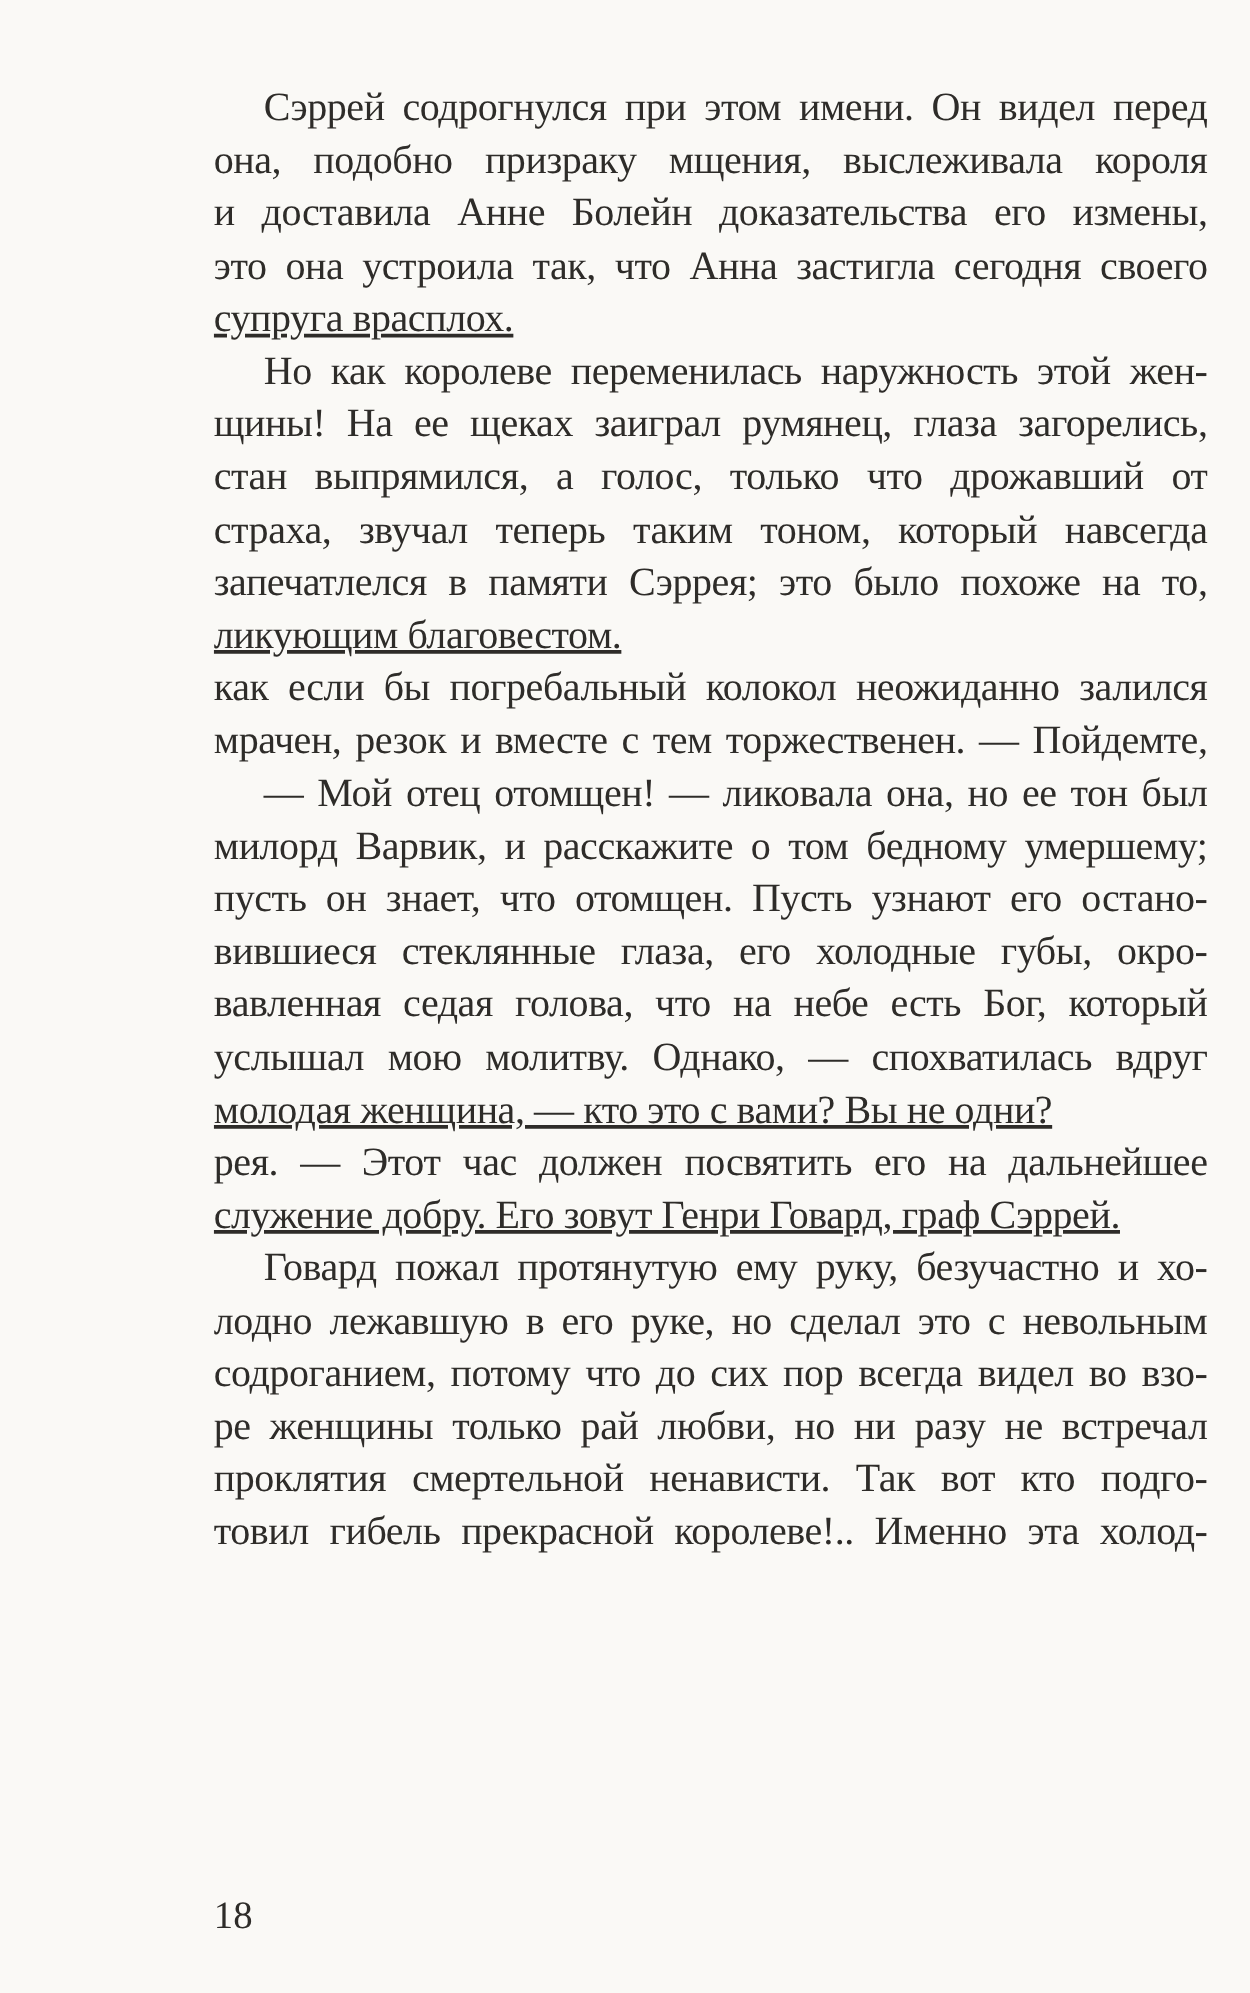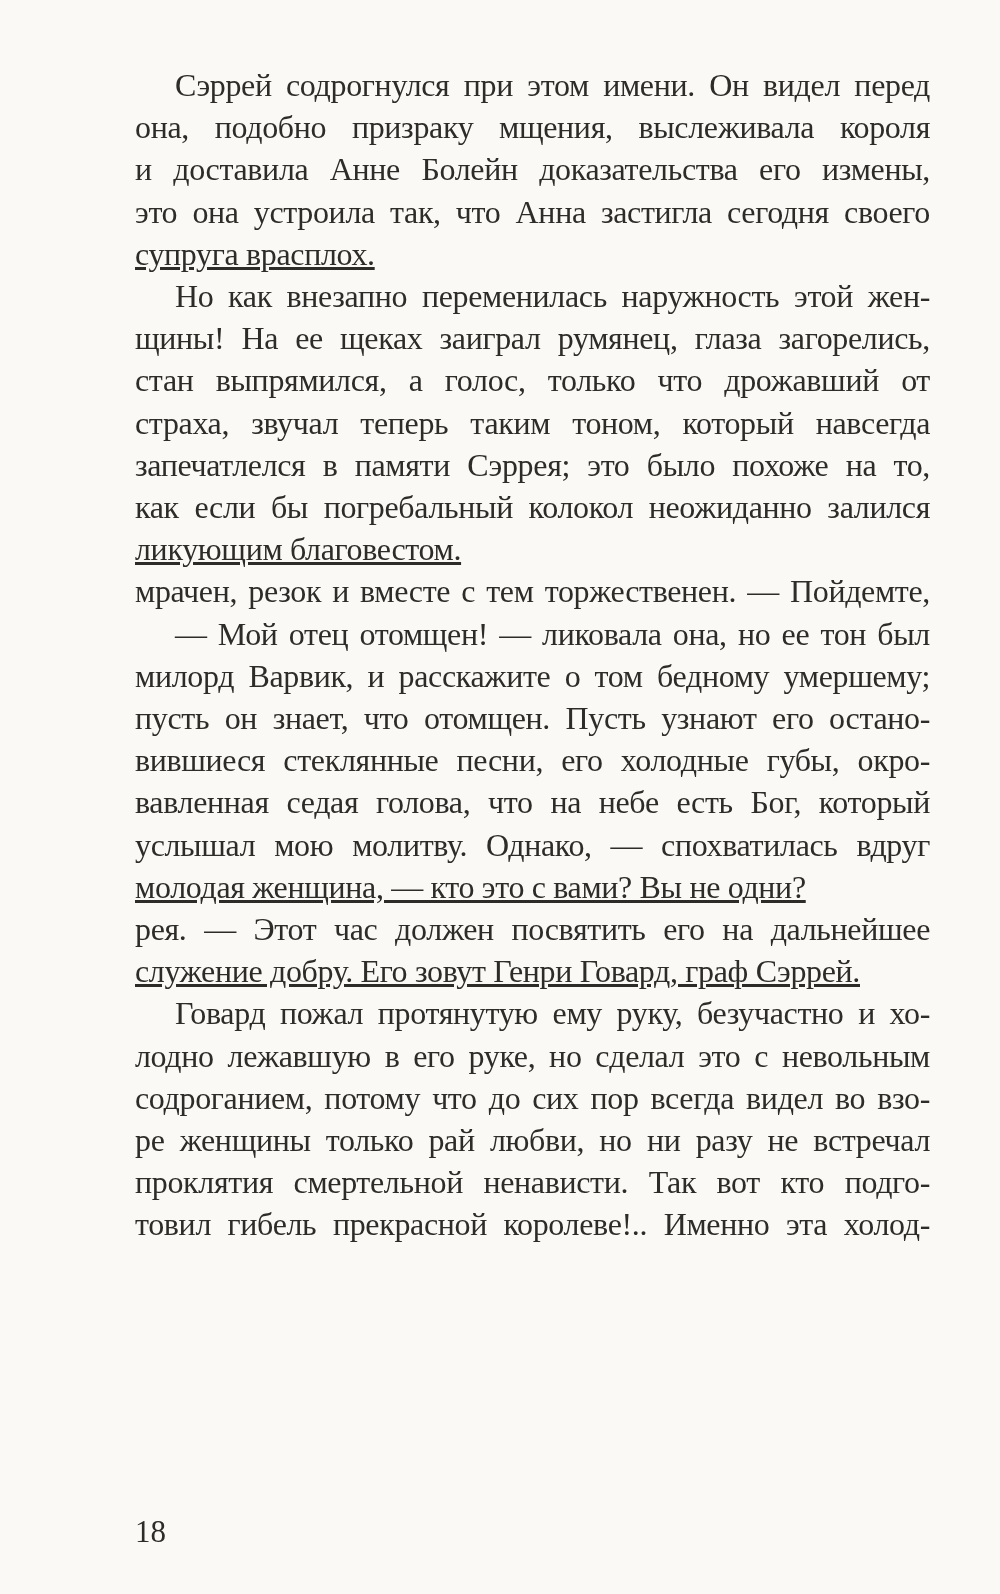--- a/index.html
+++ b/index.html
@@ -11,20 +11,21 @@
     height: 1594px;
     position: relative;
     background: var(--bg, #faf9f6);
     color: var(--fg, #2e2c29);
     font-family: "Liberation Serif", "DejaVu Serif", serif;
     overflow: hidden;
   }
   .page {
     position: absolute;
     inset: 0;
+    margin-left: 36px;
   }
   .text-block {
     position: absolute;
     left: 135px;
     top: 64px;
     width: 795px;
   }
   .para {
     margin: 0;
     padding: 0;
@@ -61,34 +62,34 @@
 <div class="page">
   <div class="text-block">
       <div class="para">
         <div class="line first">Сэррей содрогнулся при этом имени. Он видел перед</div>
         <div class="line">она, подобно призраку мщения, выслеживала короля</div>
         <div class="line">и доставила Анне Болейн доказательства его измены,</div>
         <div class="line">это она устроила так, что Анна застигла сегодня своего</div>
         <div class="line last">супруга врасплох.</div>
       </div>
       <div class="para">
-        <div class="line first">Но как внезапно переменилась наружность этой жен-</div>
+        <div class="line first">Но как королеве переменилась наружность этой жен-</div>
         <div class="line">щины! На ее щеках заиграл румянец, глаза загорелись,</div>
         <div class="line">стан выпрямился, а голос, только что дрожавший от</div>
         <div class="line">страха, звучал теперь таким тоном, который навсегда</div>
         <div class="line">запечатлелся в памяти Сэррея; это было похоже на то,</div>
+        <div class="line last">ликующим благовестом.</div>
         <div class="line">как если бы погребальный колокол неожиданно залился</div>
-        <div class="line last">ликующим благовестом.</div>
       </div>
       <div class="para">
         <div class="line">мрачен, резок и вместе с тем торжественен. — Пойдемте,</div>
         <div class="line first">— Мой отец отомщен! — ликовала она, но ее тон был</div>
         <div class="line">милорд Варвик, и расскажите о том бедному умершему;</div>
         <div class="line">пусть он знает, что отомщен. Пусть узнают его остано-</div>
-        <div class="line">вившиеся стеклянные песни, его холодные губы, окро-</div>
+        <div class="line">вившиеся стеклянные глаза, его холодные губы, окро-</div>
         <div class="line">вавленная седая голова, что на небе есть Бог, который</div>
         <div class="line">услышал мою молитву. Однако, — спохватилась вдруг</div>
         <div class="line last">молодая женщина, — кто это с вами? Вы не одни?</div>
       </div>
       <div class="para">
         <div class="line">рея. — Этот час должен посвятить его на дальнейшее</div>
         <div class="line last">служение добру. Его зовут Генри Говард, граф Сэррей.</div>
       </div>
       <div class="para">
         <div class="line first">Говард пожал протянутую ему руку, безучастно и хо-</div>

